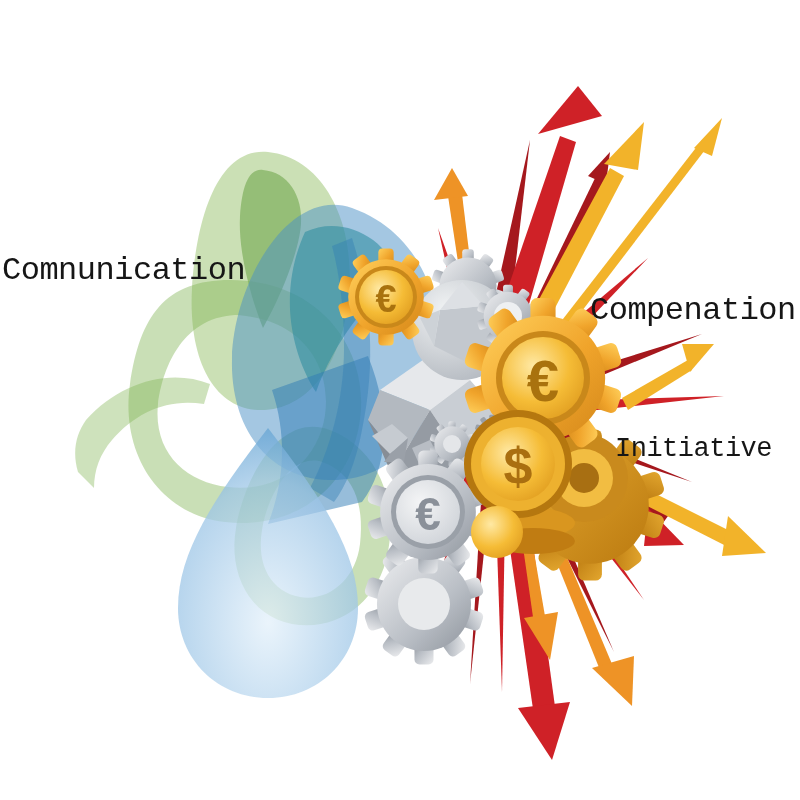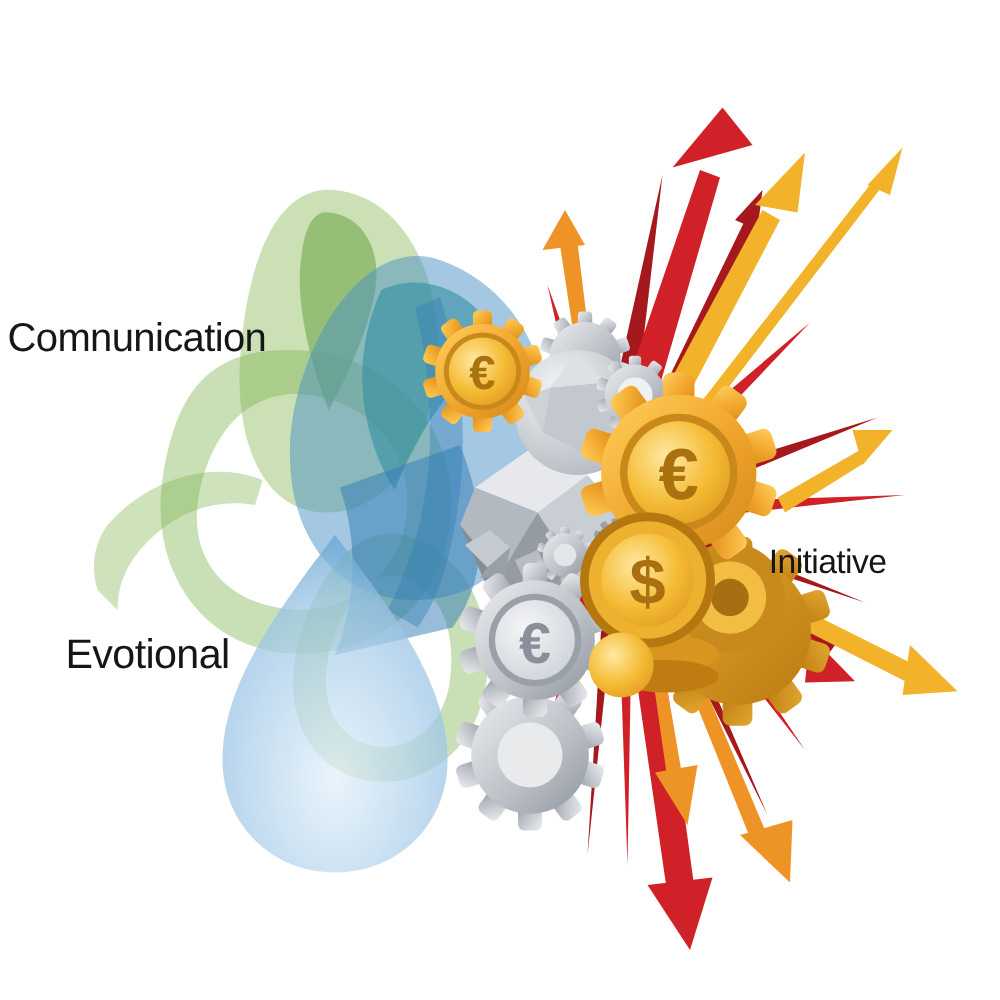--- a/index.html
+++ b/index.html
@@ -1,19 +1,19 @@
 <!DOCTYPE html>
 <html style="--red: #cf2127; --dark_red: #a5181d; --yellow: #f2b32a; --orange: #ee9326; --gold: #f0a42b; --gold_dark: #c9881a; --silver: #b4bac1; --silver_dark: #9aa0a8; --green: #7fb350; --teal: #2a8b9e; --blue: #4a90c6; --text: #161616;"><head>
 <meta charset="utf-8">
 <style>
   html,body{margin:0;padding:0;background:#fff;}
   #canvas{position:relative;width:800px;height:800px;background:#ffffff;overflow:hidden;
           font-family:"Liberation Sans",sans-serif;}
   svg{position:absolute;left:0;top:0;}
-  .label{position:absolute;color:#161616;font-family:Liberation Sans, sans-serif;}
+  .label{position:absolute;color:#161616;font-family:Liberation Mono, monospace;}
   .lbl-comm{left:2px;top:252px;width:215px;text-align:center;font-size:32px;line-height:37px;letter-spacing:-0.5px;}
   .lbl-emot{left:18px;top:504px;width:200px;text-align:center;font-size:33px;line-height:37px;letter-spacing:-0.5px;}
   .lbl-comp{left:590px;top:292px;font-size:32px;letter-spacing:-0.5px;}
   .lbl-init{left:615px;top:434px;font-size:27px;letter-spacing:-0.5px;}
   .coin-sym{font-family:"Liberation Sans",sans-serif;font-weight:bold;}
 </style>
 </head>
 <body>
 
 <div id="canvas">
@@ -238,16 +238,16 @@
     </g>
 
     <circle cx="497" cy="532" r="26" fill="url(#goldFace)"></circle>
   </g>
 </svg>
 
   <div class="label lbl-comm">
     <div>Comnunication</div>
   </div>
   <div class="label lbl-emot">
-    <div>Evotional</div>
   </div>
+  <div class="label lbl-comp">Compenation</div>
   <div class="label lbl-init">Initiative</div>
 </div>
 
 </body></html>

